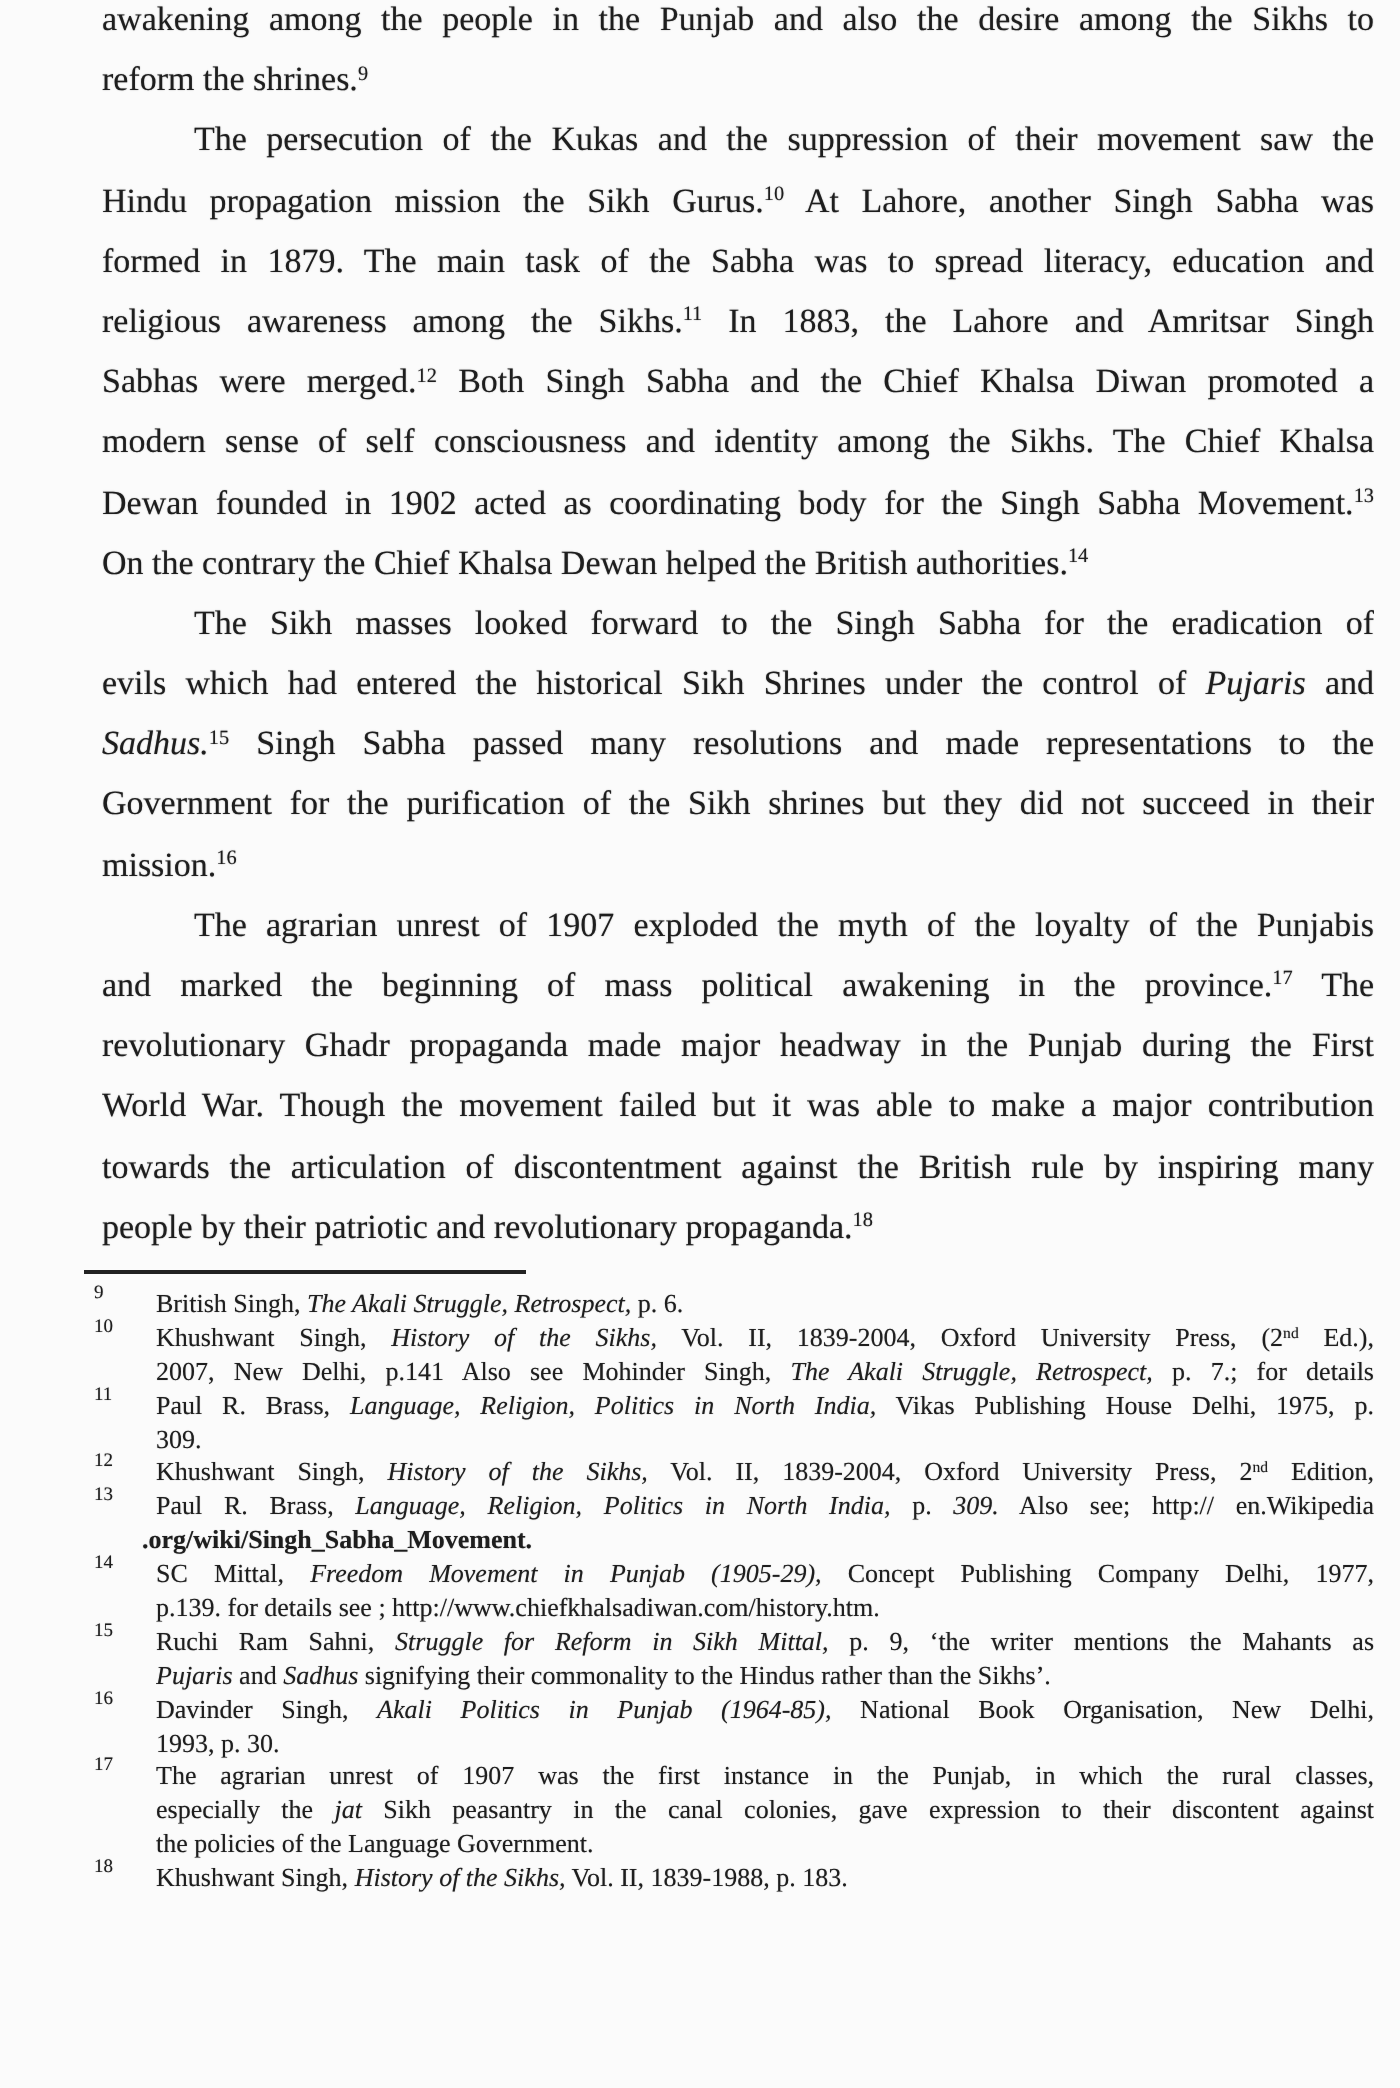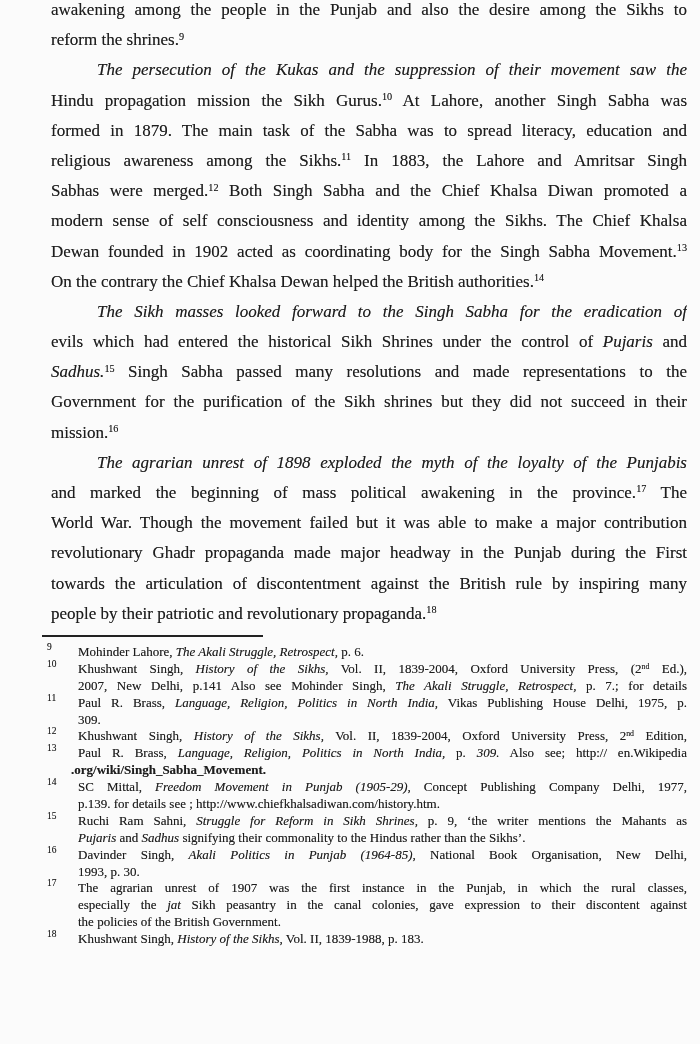--- a/index.html
+++ b/index.html
@@ -17,21 +17,21 @@
   .body-text {
     margin-top: -5px;
     font-size: 17px;
     line-height: 30.2px;
     text-shadow: 0 0 0.6px rgba(30,30,30,0.55);
   }
   .para { margin: 0; }
   .tline { height: 30.2px; overflow: hidden; }
   .tline.j { text-align: justify; }
   .tline.j::after { content: ""; display: inline-block; width: 100%; height: 0; }
-  .tline.ind { padding-left: 46px; font-style: italic; }
+  .tline.ind { padding-left: 46px; }
   .tline.out { margin-left: -7px; font-weight: bold; }
   sup.ref {
     font-size: 0.6em;
     line-height: 0;
     vertical-align: baseline;
     position: relative;
     top: -0.55em;
   }
   i { font-style: italic; }
 
@@ -82,36 +82,36 @@
           <div class="tline"><span>On the contrary the Chief Khalsa Dewan helped the British authorities.</span><sup class="ref">14</sup></div>
         </div>
       <div class="para">
           <div class="tline j ind"><span>The Sikh masses looked forward to the Singh Sabha for the eradication of</span></div>
           <div class="tline j"><span>evils which had entered the historical Sikh Shrines under the control of </span><i>Pujaris</i><span> and</span></div>
           <div class="tline j"><i>Sadhus.</i><sup class="ref">15</sup><span> Singh Sabha passed many resolutions and made representations to the</span></div>
           <div class="tline j"><span>Government for the purification of the Sikh shrines but they did not succeed in their</span></div>
           <div class="tline"><span>mission.</span><sup class="ref">16</sup></div>
         </div>
       <div class="para">
-          <div class="tline j ind"><span>The agrarian unrest of 1898 exploded the myth of the loyalty of the Punjabis</span></div>
+          <div class="tline j ind"><span>The agrarian unrest of 1907 exploded the myth of the loyalty of the Punjabis</span></div>
           <div class="tline j"><span>and marked the beginning of mass political awakening in the province.</span><sup class="ref">17</sup><span> The</span></div>
+          <div class="tline j"><span>revolutionary Ghadr propaganda made major headway in the Punjab during the First</span></div>
           <div class="tline j"><span>World War. Though the movement failed but it was able to make a major contribution</span></div>
-          <div class="tline j"><span>revolutionary Ghadr propaganda made major headway in the Punjab during the First</span></div>
           <div class="tline j"><span>towards the articulation of discontentment against the British rule by inspiring many</span></div>
           <div class="tline"><span>people by their patriotic and revolutionary propaganda.</span><sup class="ref">18</sup></div>
         </div>
     </section>
 
     <div class="fn-sep"></div>
 
     <section class="footnotes">
       <div class="fn">
         <sup class="fn-num">9</sup>
         <div class="fn-body">
-            <div class="tline"><span>Mohinder Lahore, </span><i>The Akali Struggle, Retrospect,</i><span>  p. 6.</span></div>
+            <div class="tline"><span>British Singh, </span><i>The Akali Struggle, Retrospect,</i><span>  p. 6.</span></div>
           </div>
       </div>
       <div class="fn">
         <sup class="fn-num">10</sup>
         <div class="fn-body">
             <div class="tline j"><span>Khushwant Singh,  </span><i>History of the Sikhs,</i><span> Vol. II, 1839-2004, Oxford University Press, (2</span><sup class="ref">nd</sup><span> Ed.),</span></div>
             <div class="tline j"><span>2007, New Delhi, p.141 Also see Mohinder Singh, </span><i>The Akali Struggle, Retrospect,</i><span> p. 7.; for details</span></div>
           </div>
       </div>
       <div class="fn">
@@ -137,37 +137,37 @@
       <div class="fn">
         <sup class="fn-num">14</sup>
         <div class="fn-body">
             <div class="tline j"><span>SC Mittal, </span><i>Freedom Movement in Punjab (1905-29),</i><span> Concept Publishing Company Delhi, 1977,</span></div>
             <div class="tline"><span>p.139. for details see ; http://www.chiefkhalsadiwan.com/history.htm.</span></div>
           </div>
       </div>
       <div class="fn">
         <sup class="fn-num">15</sup>
         <div class="fn-body">
-            <div class="tline j"><span>Ruchi Ram Sahni, </span><i>Struggle for Reform in Sikh Shrines,</i><span> p. 9, ‘the writer mentions the Mahants as</span></div>
+            <div class="tline j"><span>Ruchi Ram Sahni, </span><i>Struggle for Reform in Sikh Mittal,</i><span> p. 9, ‘the writer mentions the Mahants as</span></div>
             <div class="tline"><i>Pujaris</i><span> and </span><i>Sadhus</i><span> signifying their commonality to the Hindus rather than the Sikhs’.</span></div>
           </div>
       </div>
       <div class="fn">
         <sup class="fn-num">16</sup>
         <div class="fn-body">
             <div class="tline j"><span>Davinder Singh, </span><i>Akali Politics in Punjab (1964-85),</i><span> National Book Organisation, New Delhi,</span></div>
             <div class="tline"><span>1993, p. 30.</span></div>
           </div>
       </div>
       <div class="fn">
         <sup class="fn-num">17</sup>
         <div class="fn-body">
             <div class="tline j"><span>The agrarian unrest of 1907 was the first instance in the Punjab, in which the rural classes,</span></div>
             <div class="tline j"><span>especially the </span><i>jat</i><span> Sikh peasantry in the canal colonies, gave expression to their discontent against</span></div>
-            <div class="tline"><span>the policies of the British Government.</span></div>
+            <div class="tline"><span>the policies of the Language Government.</span></div>
           </div>
       </div>
       <div class="fn">
         <sup class="fn-num">18</sup>
         <div class="fn-body">
             <div class="tline"><span>Khushwant Singh,  </span><i>History of the Sikhs,</i><span> Vol. II, 1839-1988, p. 183.</span></div>
           </div>
       </div>
     </section>
 

